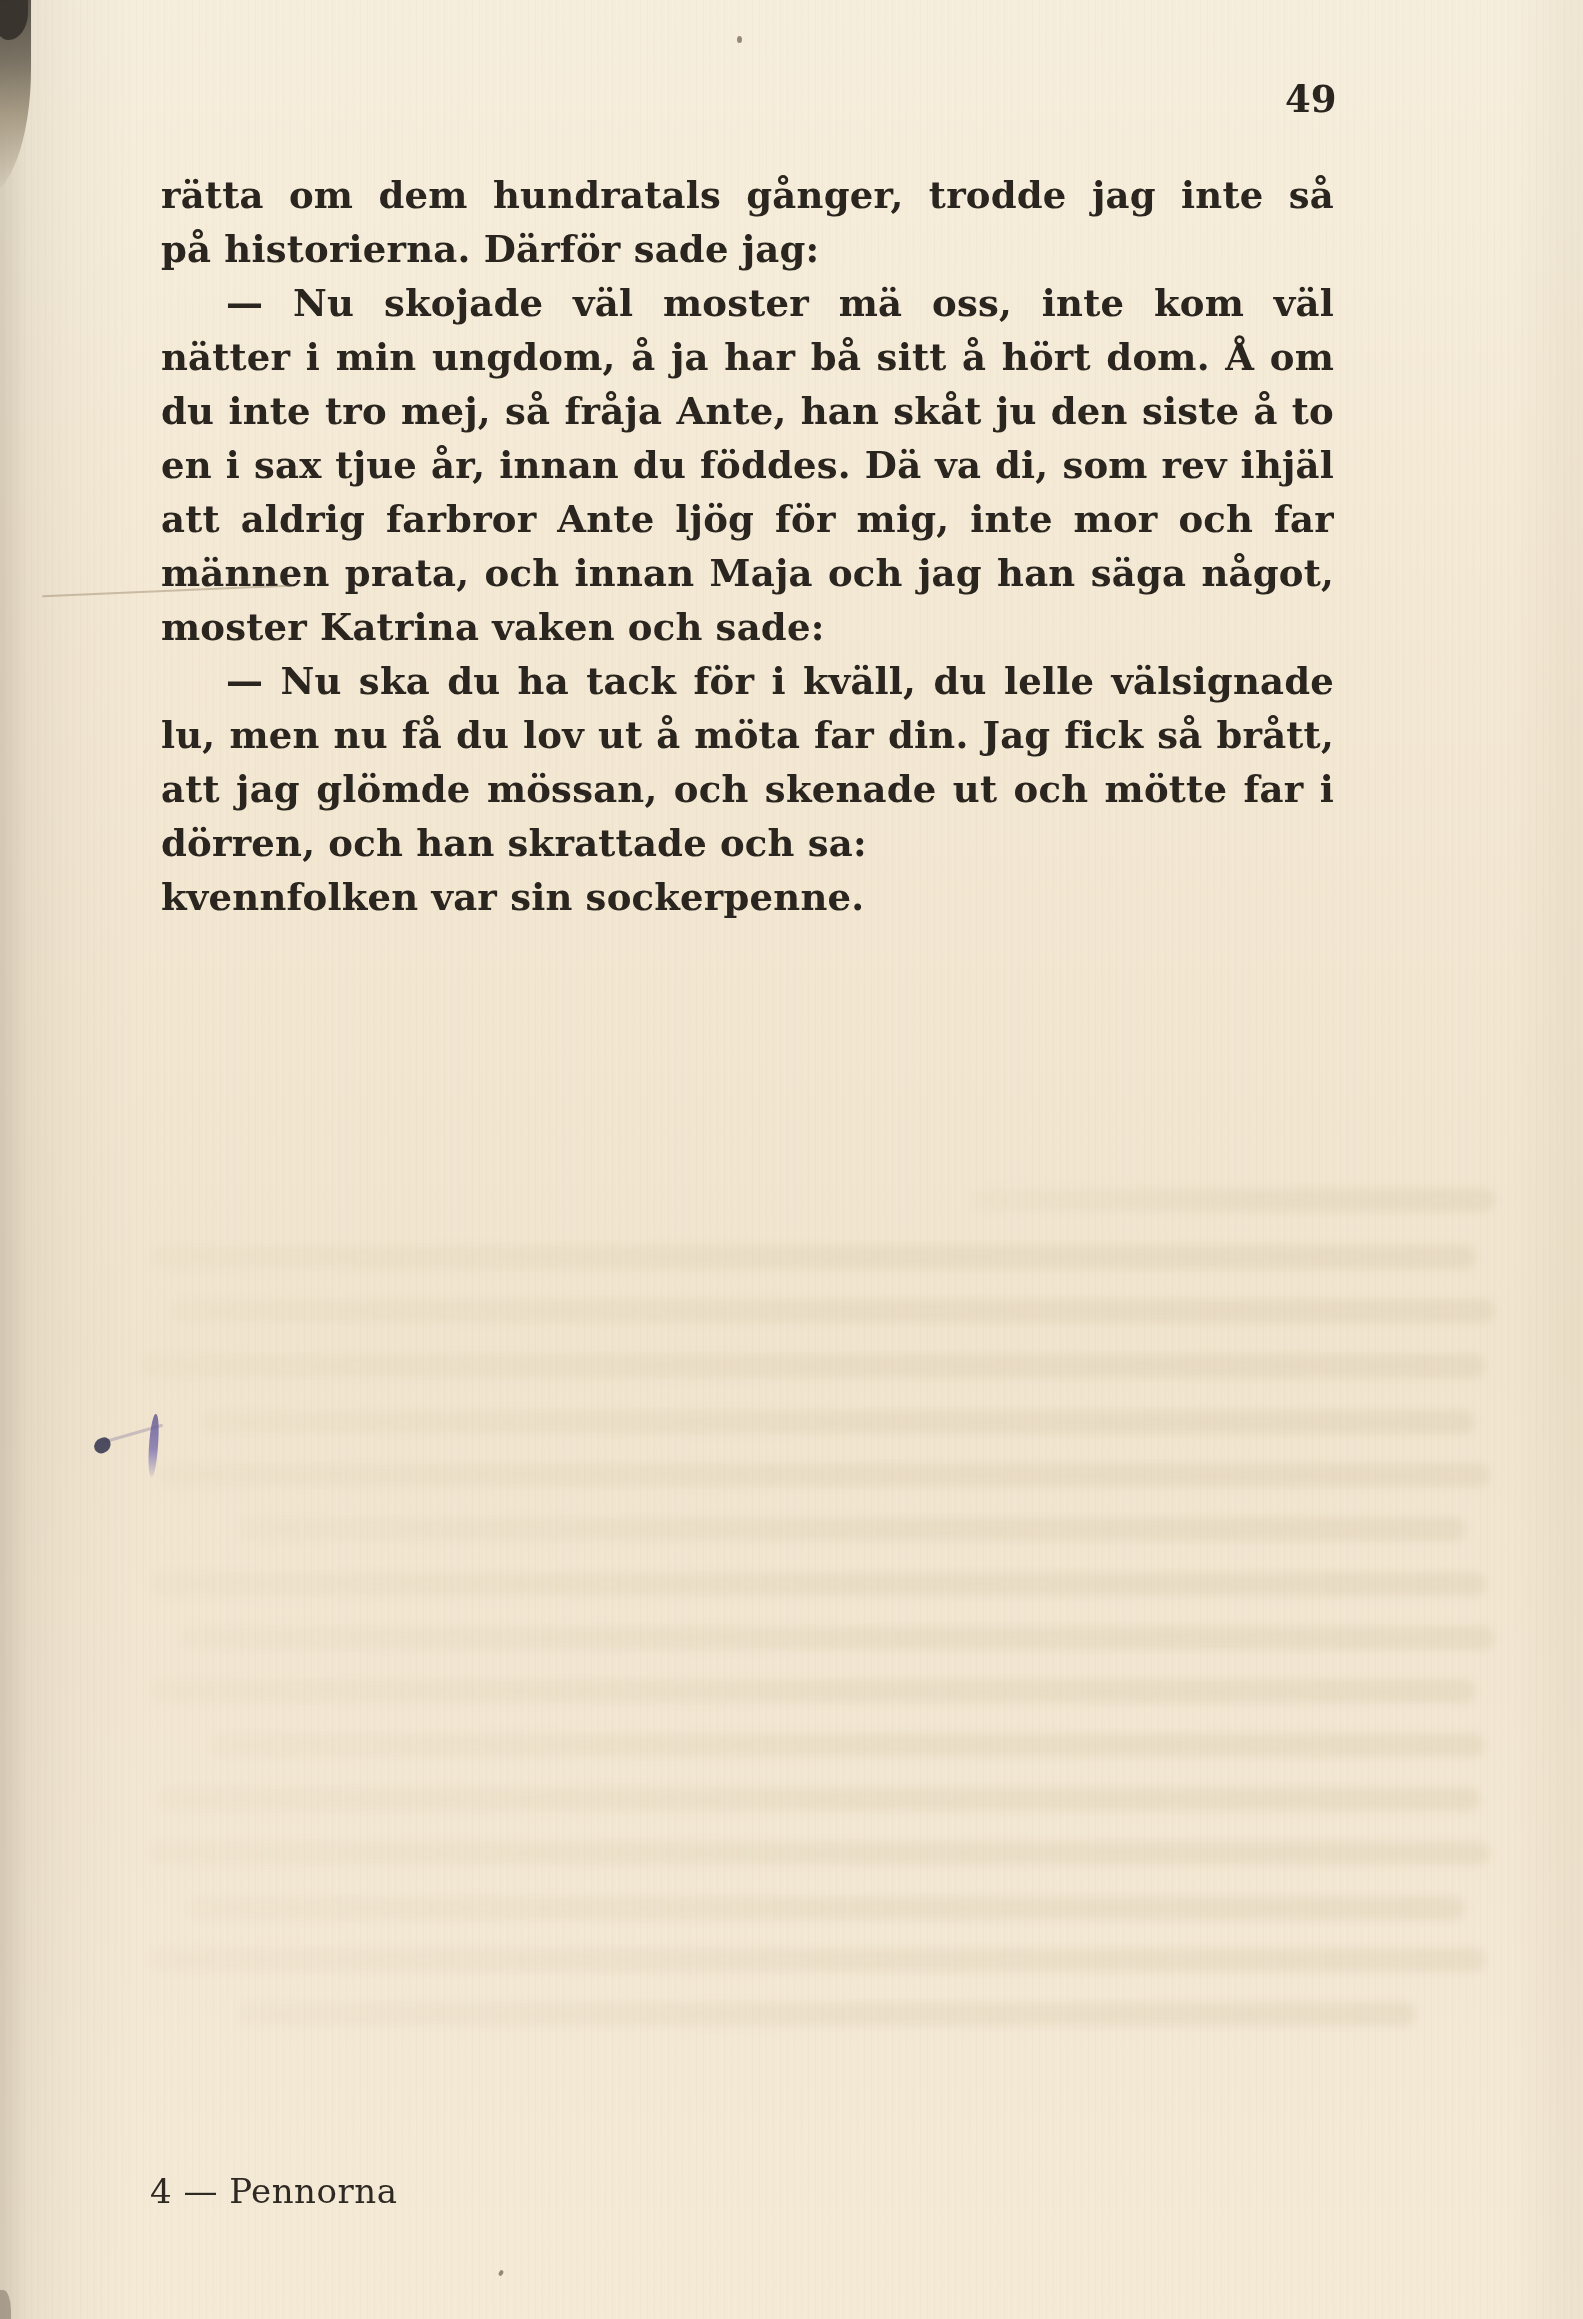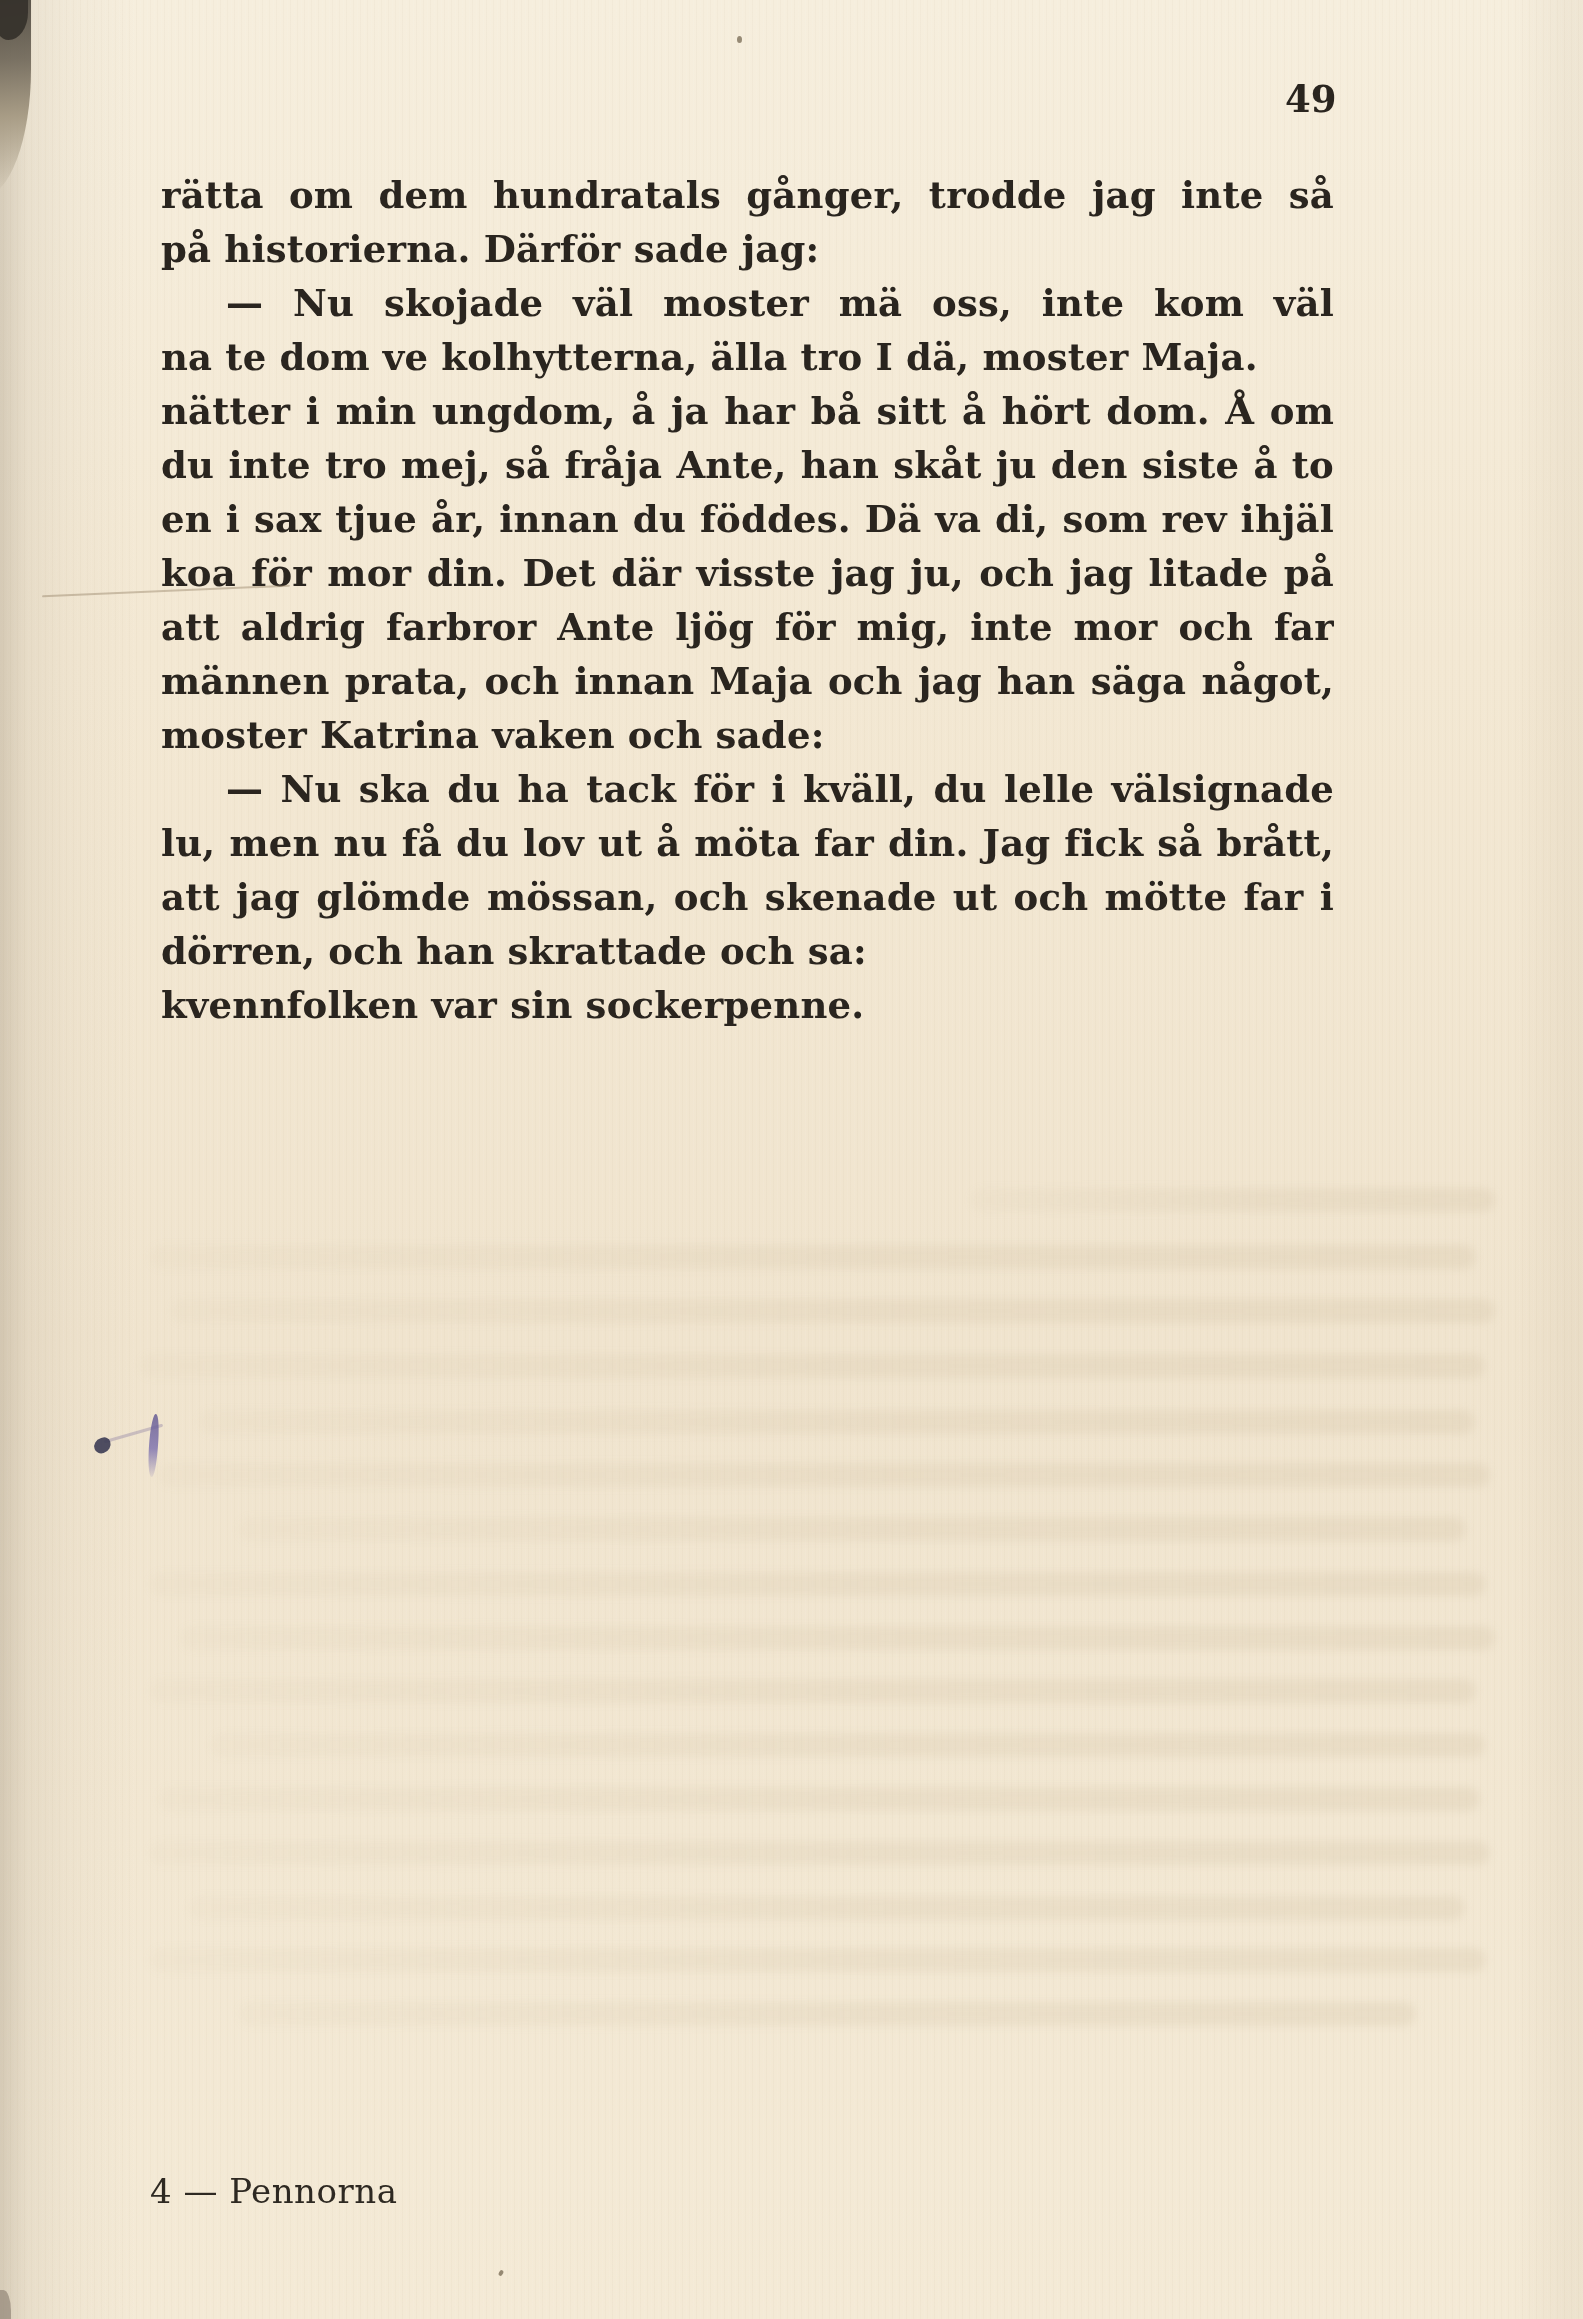--- a/index.html
+++ b/index.html
@@ -139,27 +139,25 @@
 
 <div class="page-number">49</div>
 
 <div class="text-block">
   <div>
     <span class="line">rätta om dem hundratals gånger, trodde jag inte så säkert</span>
     <span class="line end">på historierna. Därför sade jag:</span>
   </div>
   <div>
     <span class="line indent">— Nu skojade väl moster mä oss, inte kom väl vargar-</span>
-    <span class="line end">na te dom ve kolhytterna, älla tro I dä, moster Maja.</span>
   </div>
   <div>
     <span class="line">nätter i min ungdom, å ja har bå sitt å hört dom. Å om</span>
     <span class="line">du inte tro mej, så fråja Ante, han skåt ju den siste å to</span>
     <span class="line">en i sax tjue år, innan du föddes. Dä va di, som rev ihjäl</span>
-    <span class="line">koa för mor din. Det där visste jag ju, och jag litade på</span>
     <span class="line">att aldrig farbror Ante ljög för mig, inte mor och far</span>
     <span class="line">männen prata, och innan Maja och jag han säga något, var</span>
     <span class="line end">moster Katrina vaken och sade:</span>
   </div>
   <div>
     <span class="line indent">— Nu ska du ha tack för i kväll, du lelle välsignade</span>
     <span class="line">lu, men nu få du lov ut å möta far din. Jag fick så brått,</span>
     <span class="line">att jag glömde mössan, och skenade ut och mötte far i</span>
     <span class="line end">dörren, och han skrattade och sa:</span>
   </div>

